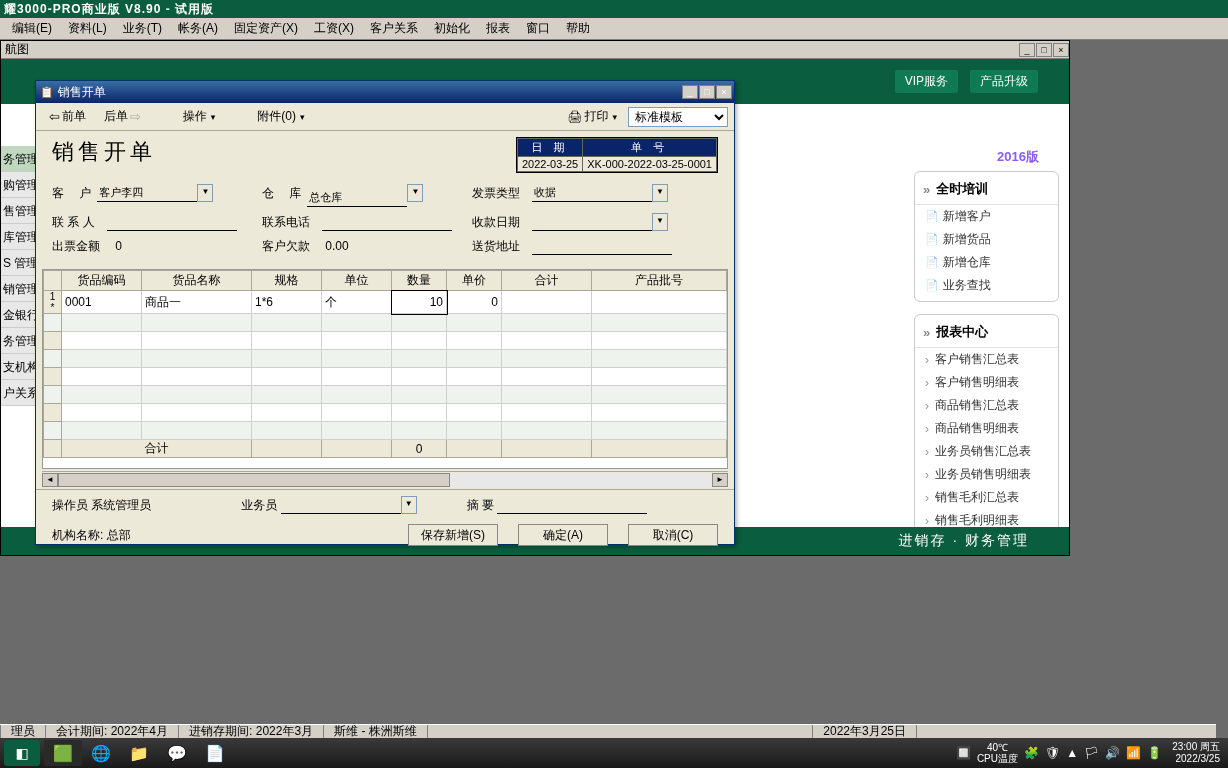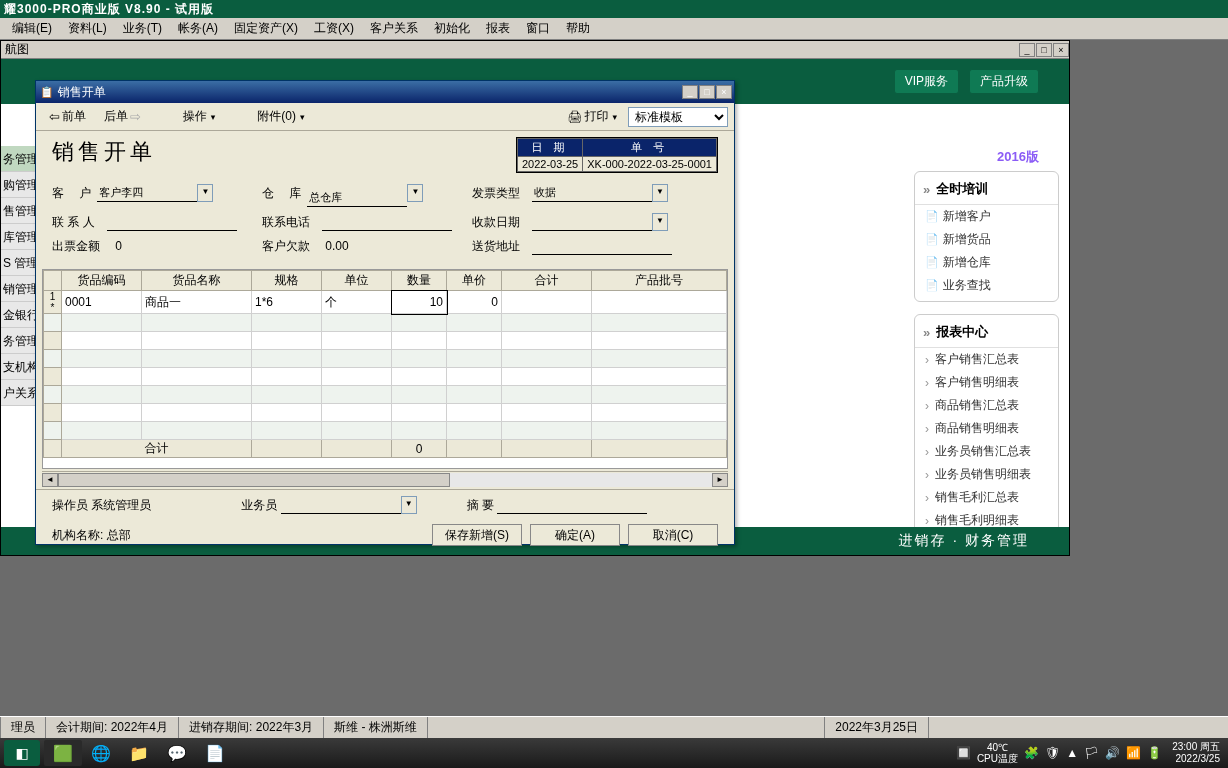--- a/index.html
+++ b/index.html
@@ -80,25 +80,25 @@
 
 .scroll-h { height: 16px; background: #ece9d8; border-top: 1px solid #aca899; margin: 0 6px; display: flex; align-items: center; }
 .scroll-h .arrow { width: 16px; height: 14px; border: 1px solid #888; background: #d4d0c8; font-size: 8px; text-align: center; line-height: 12px; }
 .scroll-h .track { flex: 1; background: #e8e8e8; height: 14px; position: relative; }
 .scroll-h .thumb { position: absolute; left: 0; width: 60%; height: 100%; background: #d4d0c8; border: 1px solid #888; }
 
 .dlg-foot-form { padding: 6px 16px; display: flex; gap: 30px; font-size: 12px; border-top: 1px solid #aca899; margin-top: 2px; }
 .dlg-foot-form .cell { display: flex; align-items: center; }
 
 .dlg-bottom { padding: 4px 16px 8px; display: flex; align-items: center; justify-content: space-between; font-size: 12px; }
-.dlg-buttons { display: flex; gap: 8px; }
+.dlg-buttons { display: flex; gap: 20px; }
 .dlg-buttons button { width: 90px; height: 22px; background: #ece9d8; border: 1px solid #888; font-size: 12px; }
 
 
-.statusbar { position: absolute; left: 0; bottom: 30px; right: 0; height: 22px; background: #d4d0c8; border-top: 1px solid #fff; display: flex; align-items: center; font-size: 12px; }
+.statusbar { position: absolute; left: 0; bottom: 30px; right: 12px; height: 14px; background: #d4d0c8; border-top: 1px solid #fff; display: flex; align-items: center; font-size: 12px; }
 .statusbar .cell { border-left: 1px solid #808080; padding: 0 10px; height: 100%; display: flex; align-items: center; }
 
 
 .taskbar { position: absolute; left: 0; bottom: 0; right: 0; height: 30px; background: linear-gradient(#3a3a3a, #1a1a1a); display: flex; align-items: center; padding: 0 4px; color: #fff; font-size: 11px; }
 .start { width: 36px; height: 26px; border-radius: 3px; background: #0a5d3f; display: flex; align-items: center; justify-content: center; font-size: 14px; margin-right: 4px; }
 .tb-icon { width: 38px; height: 26px; display: flex; align-items: center; justify-content: center; font-size: 16px; border-radius: 2px; }
 .tb-spacer2 { flex: 1; }
 .tray { display: flex; align-items: center; gap: 6px; font-size: 11px; }
 .tray .small-ico { font-size: 12px; }
 .clock { text-align: right; line-height: 12px; font-size: 10px; padding: 0 4px; }

